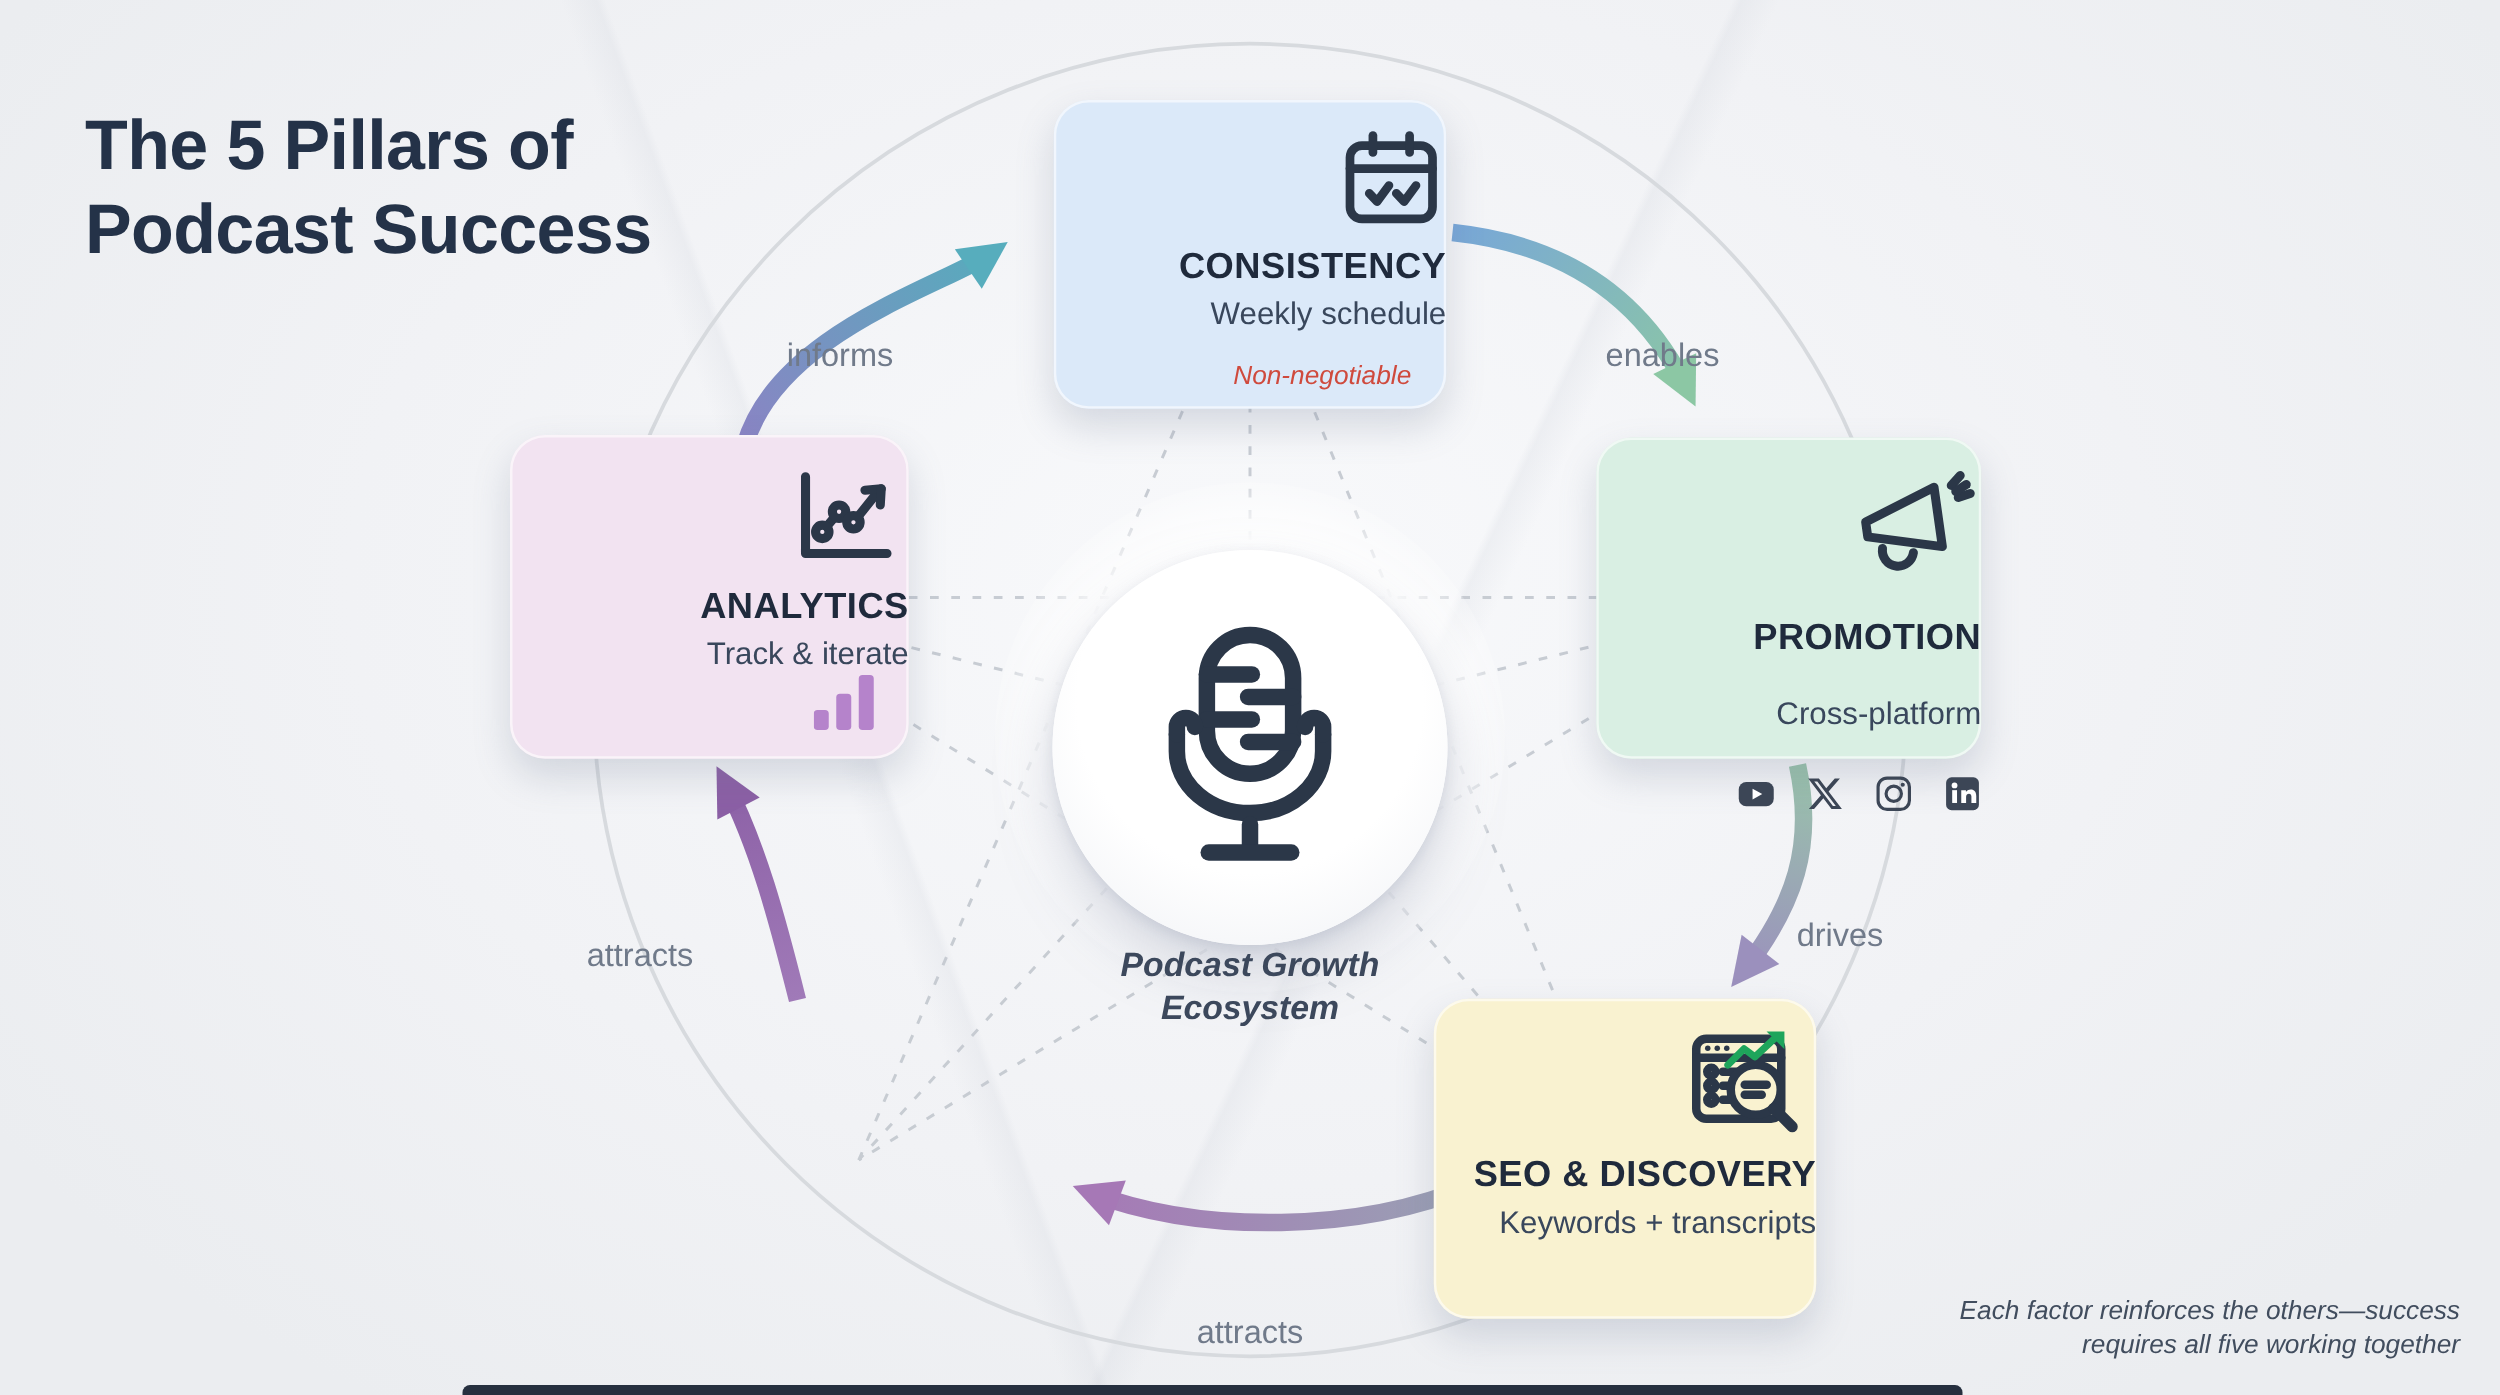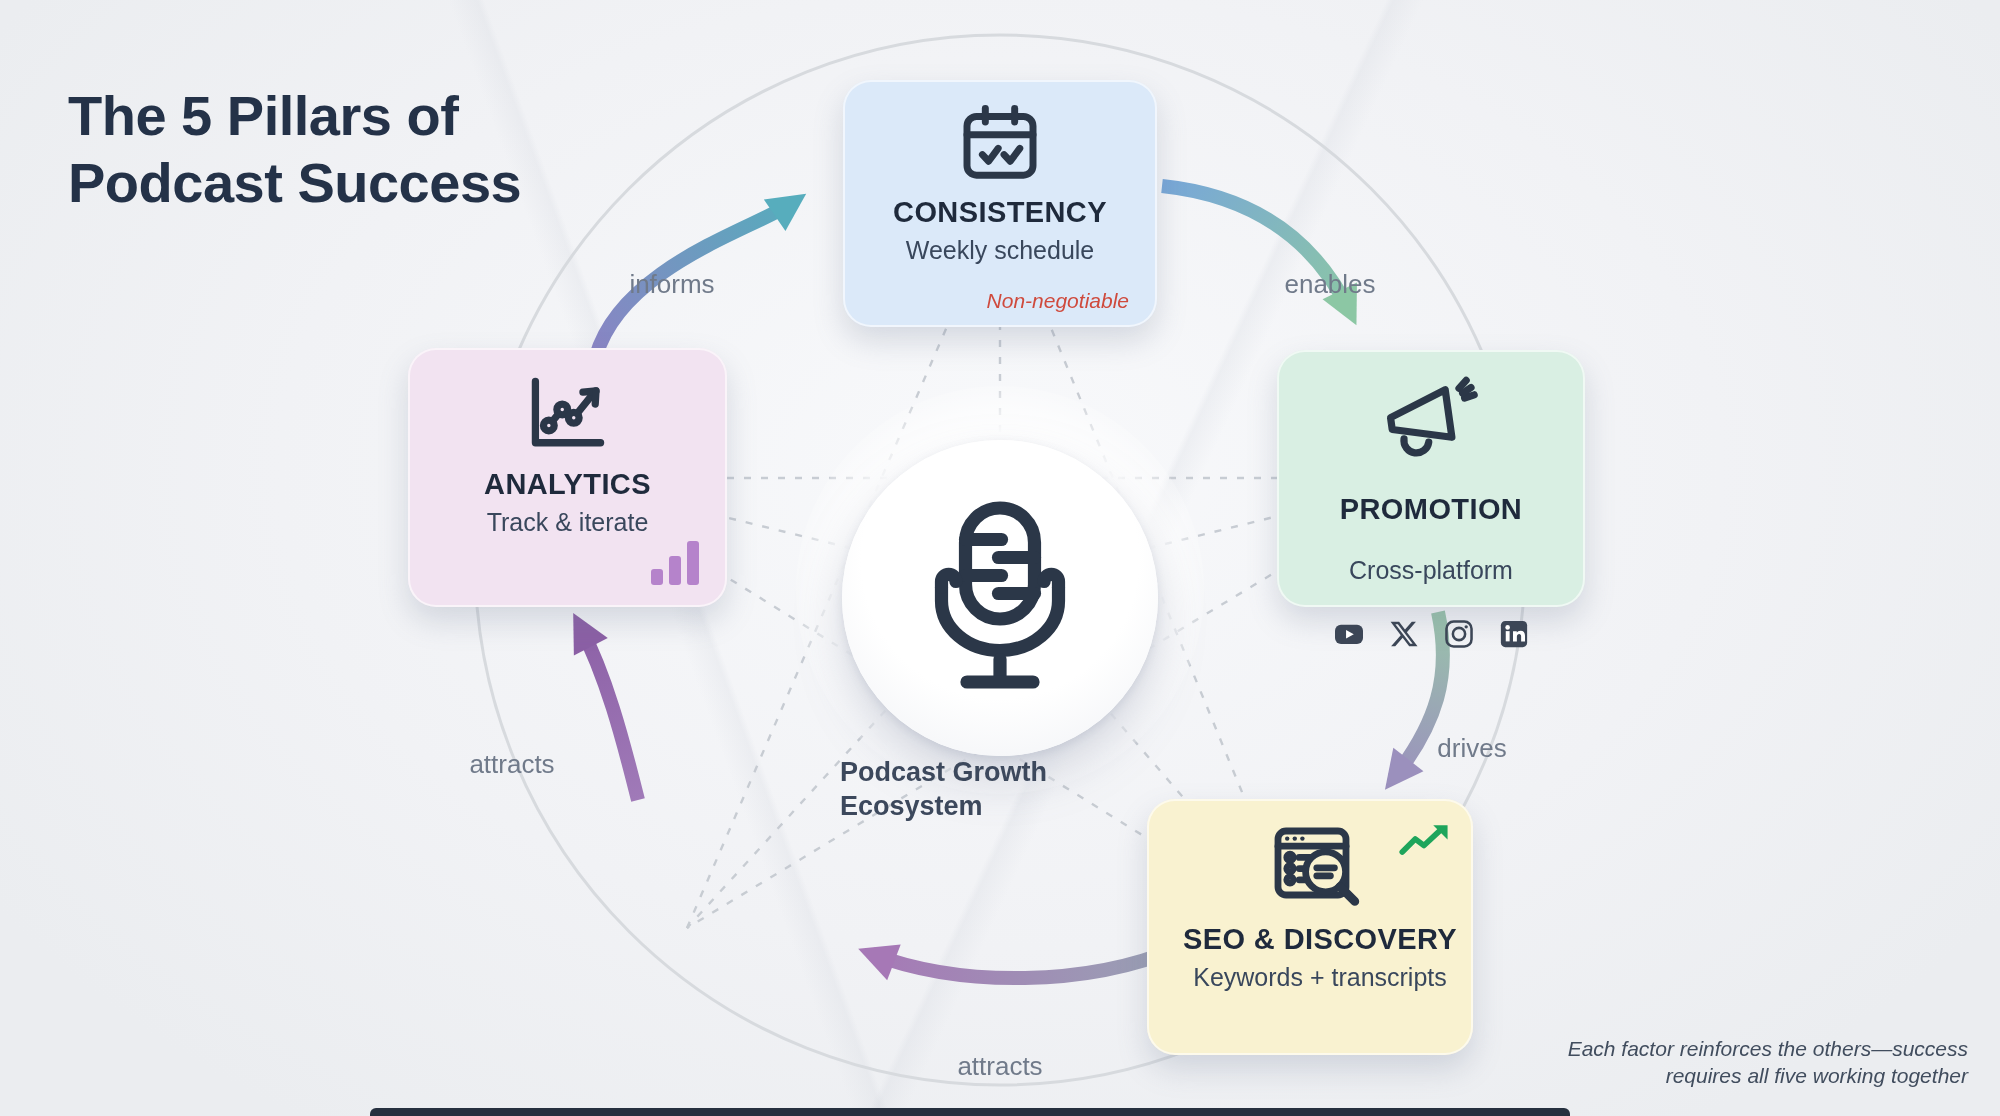--- a/index.html
+++ b/index.html
@@ -14,32 +14,32 @@
   .layer{position:absolute;left:0;top:0;}
   
   .title{position:absolute;left:68px;top:42px;font-size:56px;line-height:1.2;font-weight:bold;color:#243248;letter-spacing:-.5px;margin-top:40px;}
   
   .halo{position:absolute;left:796px;top:386px;width:408px;height:408px;border-radius:50%;
     background:radial-gradient(circle, rgba(255,255,255,.95) 55%, rgba(255,255,255,0) 75%);}
   .hub{position:absolute;left:842px;top:440px;width:316px;height:316px;border-radius:50%;
     background:radial-gradient(circle at 50% 38%, #ffffff 55%, #eef0f4 100%);
     box-shadow:0 22px 45px rgba(125,136,160,.35), 0 4px 10px rgba(125,136,160,.18);
     display:flex;align-items:center;justify-content:center;}
-  .hub-label{position:absolute;left:840px;top:756px;width:320px;
-    font-weight:bold;font-size:27px;line-height:1.25;color:#3c485c;}
+  .hub-label{position:absolute;left:840px;top:756px;width:320px;text-align:center;
+    font-weight:bold;font-size:27px;line-height:1.25;color:#3c485c;font-style:italic;}
   
   .card{position:absolute;border-radius:28px;box-shadow:0 14px 30px rgba(110,122,145,.24), inset 0 0 0 2px rgba(255,255,255,.6);
-    display:flex;flex-direction:column;align-items:center;text-align:center;}
+    display:flex;flex-direction:column;align-items:flex-end;text-align:center;}
   .card .icon{margin-top:20px;}
   .card .name{font-weight:bold;font-size:29px;letter-spacing:.4px;color:#1f2a3c;margin-top:4px;}
   .card .sub{font-size:25px;color:#39475c;margin-top:7px;}
   .badge{position:absolute;font-size:21px;font-style:italic;right:28px;bottom:14px;}
   #card-consistency{left:843px;top:80px;width:314px;height:247px;background:#dbe9f9;}
   #card-promotion{left:1277px;top:350px;width:308px;height:257px;background:#d9efe3;gap:23px;}
-  #card-seo{left:1147px;top:799px;width:306px;height:256px;background:#f9f2d0;padding-left:20px;}
+  #card-seo{left:1147px;top:799px;width:306px;height:256px;background:#f9f2d0;}
   #card-engagement{left:528px;top:800px;width:319px;height:257px;background:#fae3ca;}
   #card-analytics{left:408px;top:348px;width:319px;height:259px;background:#f2e3f1;}
   .corner-tr{position:absolute;top:18px;right:22px;}
   .corner-br{position:absolute;bottom:18px;right:26px;}
   .social-row{display:flex;gap:24px;align-items:center;justify-content:center;margin-top:10px;}
   
   .arrow-label{position:absolute;transform:translate(-50%,-50%);font-size:26px;color:#707a8a;margin-top:48px;}
   
   .footnote{position:absolute;right:32px;top:1036px;text-align:right;font-style:italic;
     font-size:21px;line-height:1.28;color:#414d5e;}

